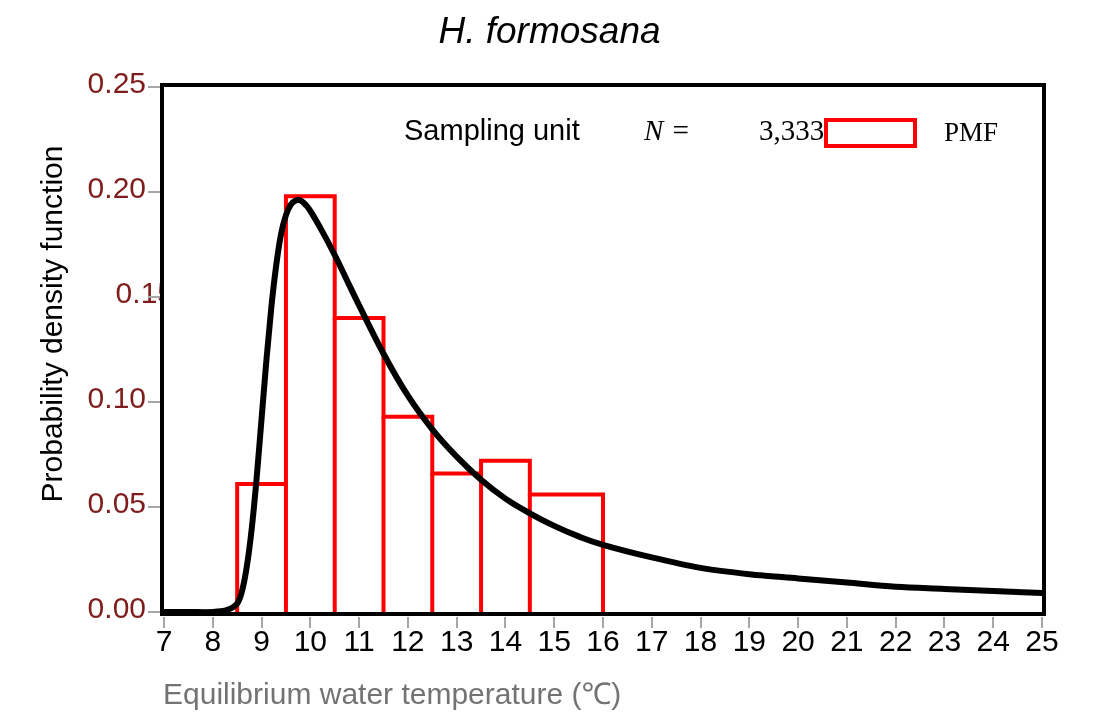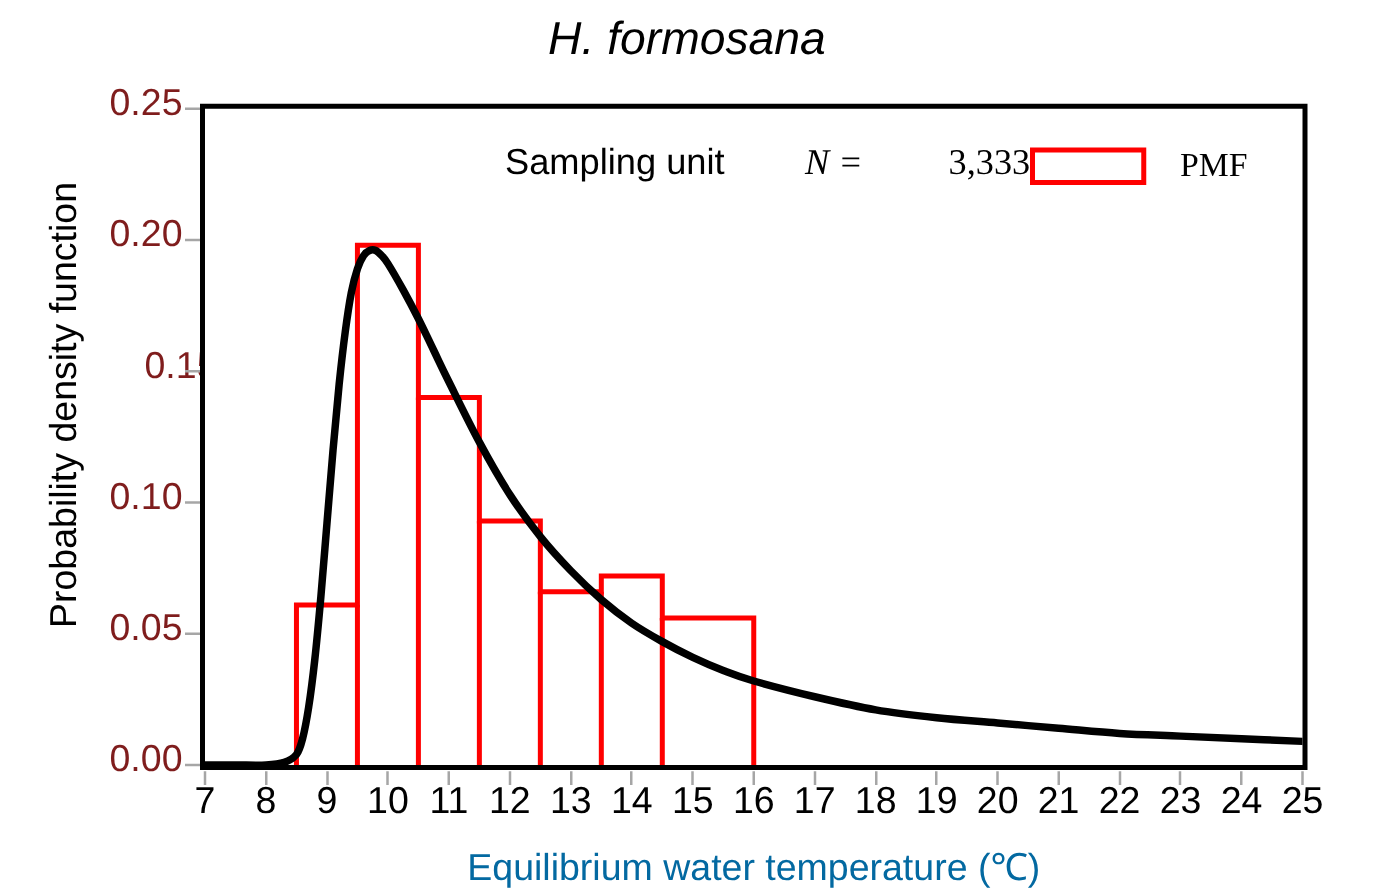--- a/index.html
+++ b/index.html
@@ -18,22 +18,22 @@
     position:absolute;
     left:-248px;top:307px;
     width:600px;text-align:center;
     transform:rotate(-90deg);
     font-size:30px;font-family:"Liberation Sans",sans-serif;color:#000;
     white-space:nowrap;
   }
 
   
   #x-axis-title{
-    position:absolute;left:163px;top:672px;width:880px;text-align:center;
-    font-size:30px;font-family:"Liberation Sans",sans-serif;color:#0369a1;
+    position:absolute;left:163px;top:672px;width:880px;text-align:left;
+    font-size:30px;font-family:"Liberation Sans",sans-serif;color:#737373;
   }
 
   
   #plot-area{
     position:absolute;left:160px;top:83px;width:886px;height:533px;
     border:4px solid #000;box-sizing:border-box;background:#fff;
   }
   #plot-inner{position:absolute;left:0;top:0;width:100%;height:100%;}
   .ytick-wrap{position:absolute;left:0;width:146px;text-align:right;
     font-size:30px;font-family:"Liberation Sans",sans-serif;color:#7f1d1d;}

